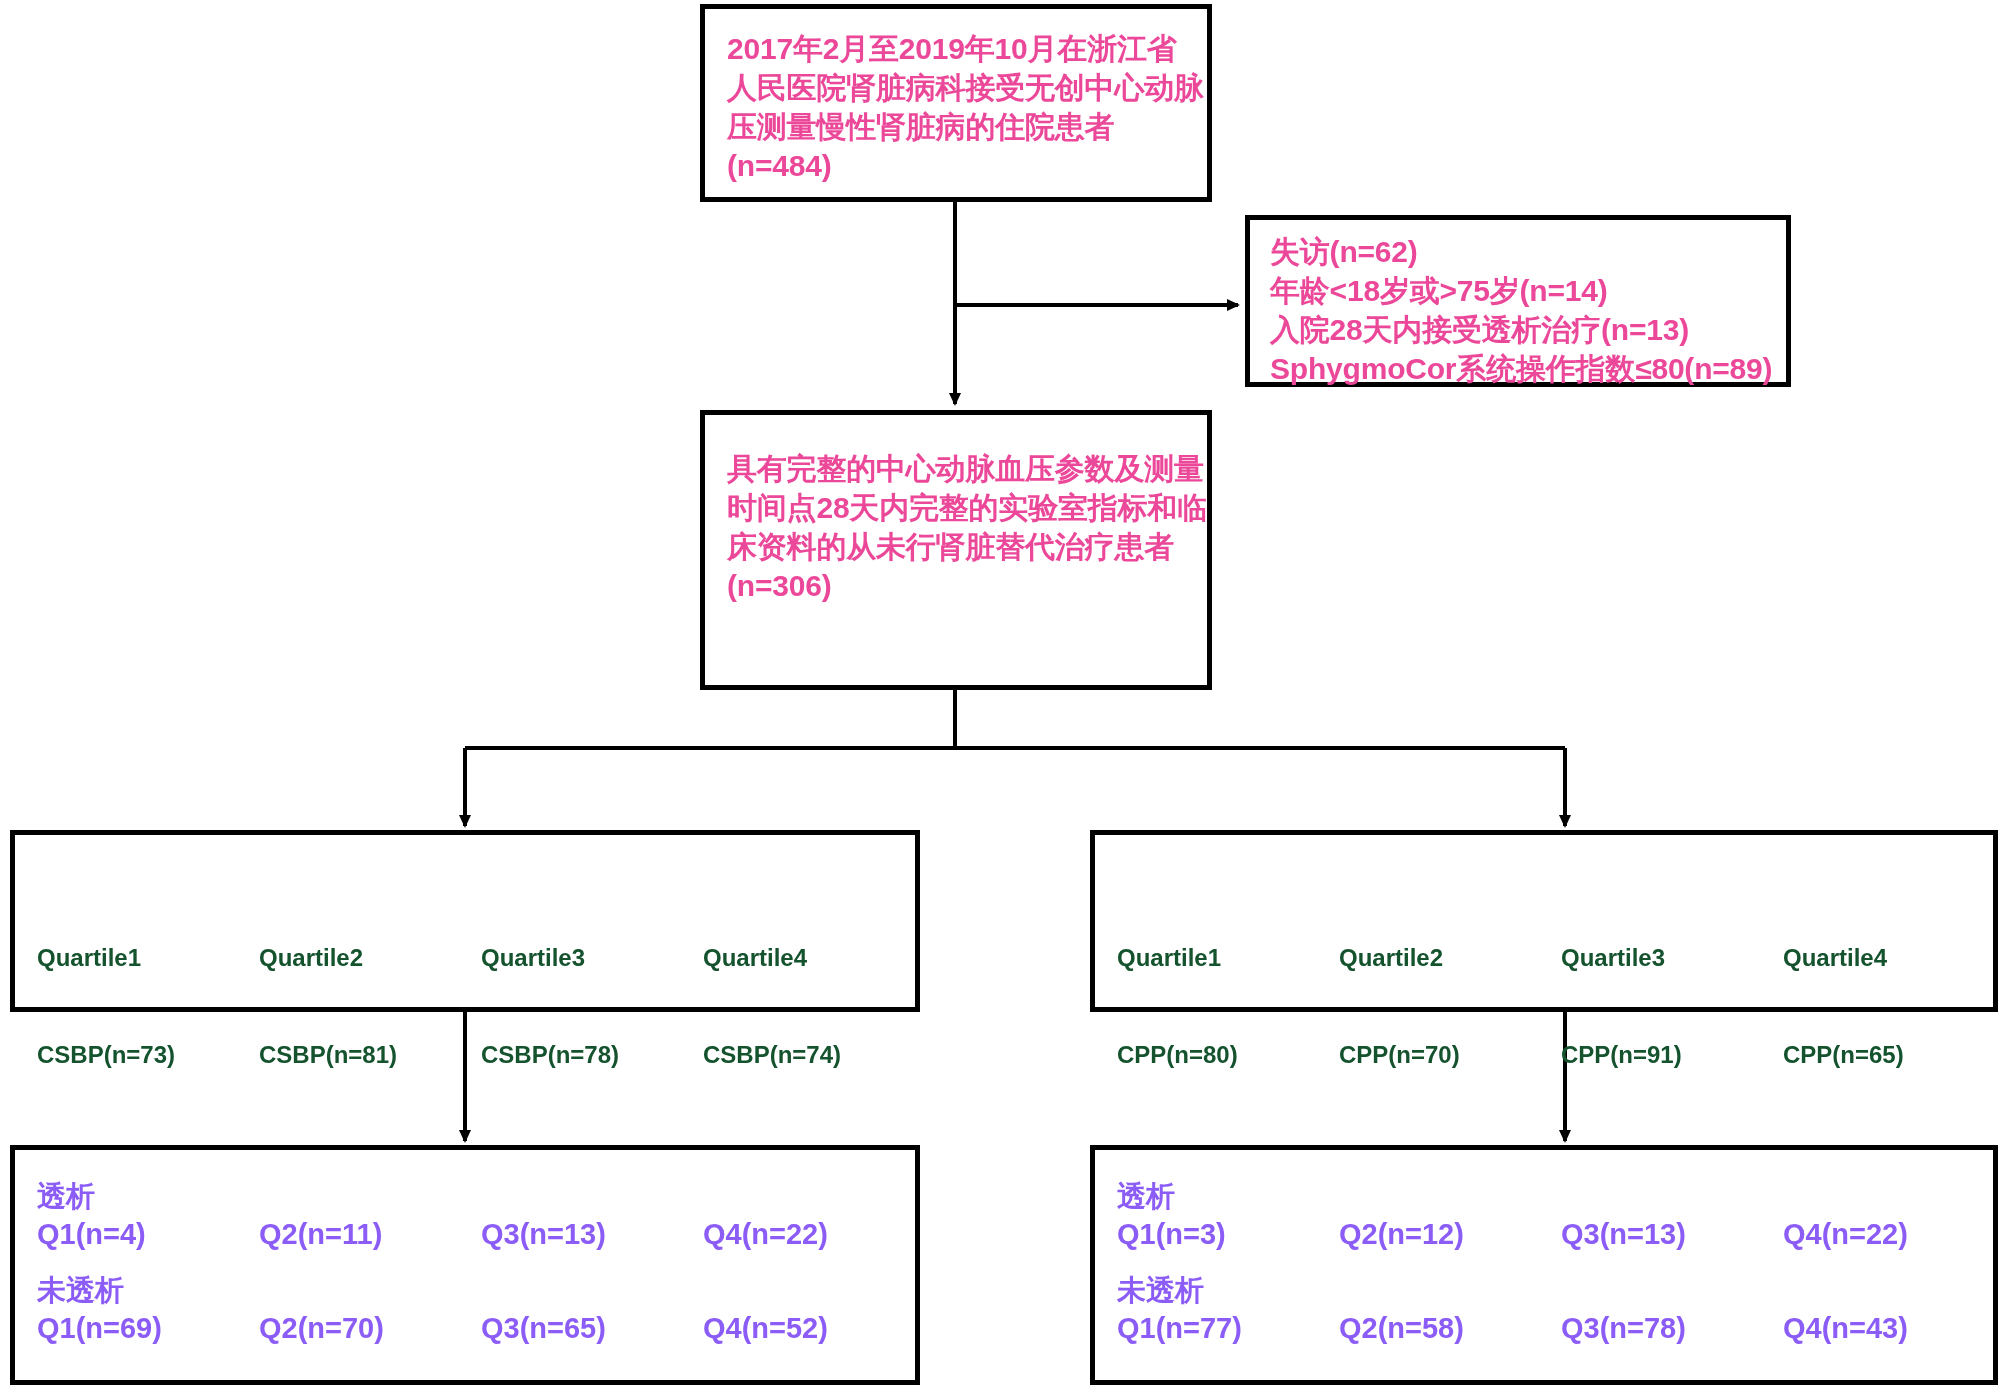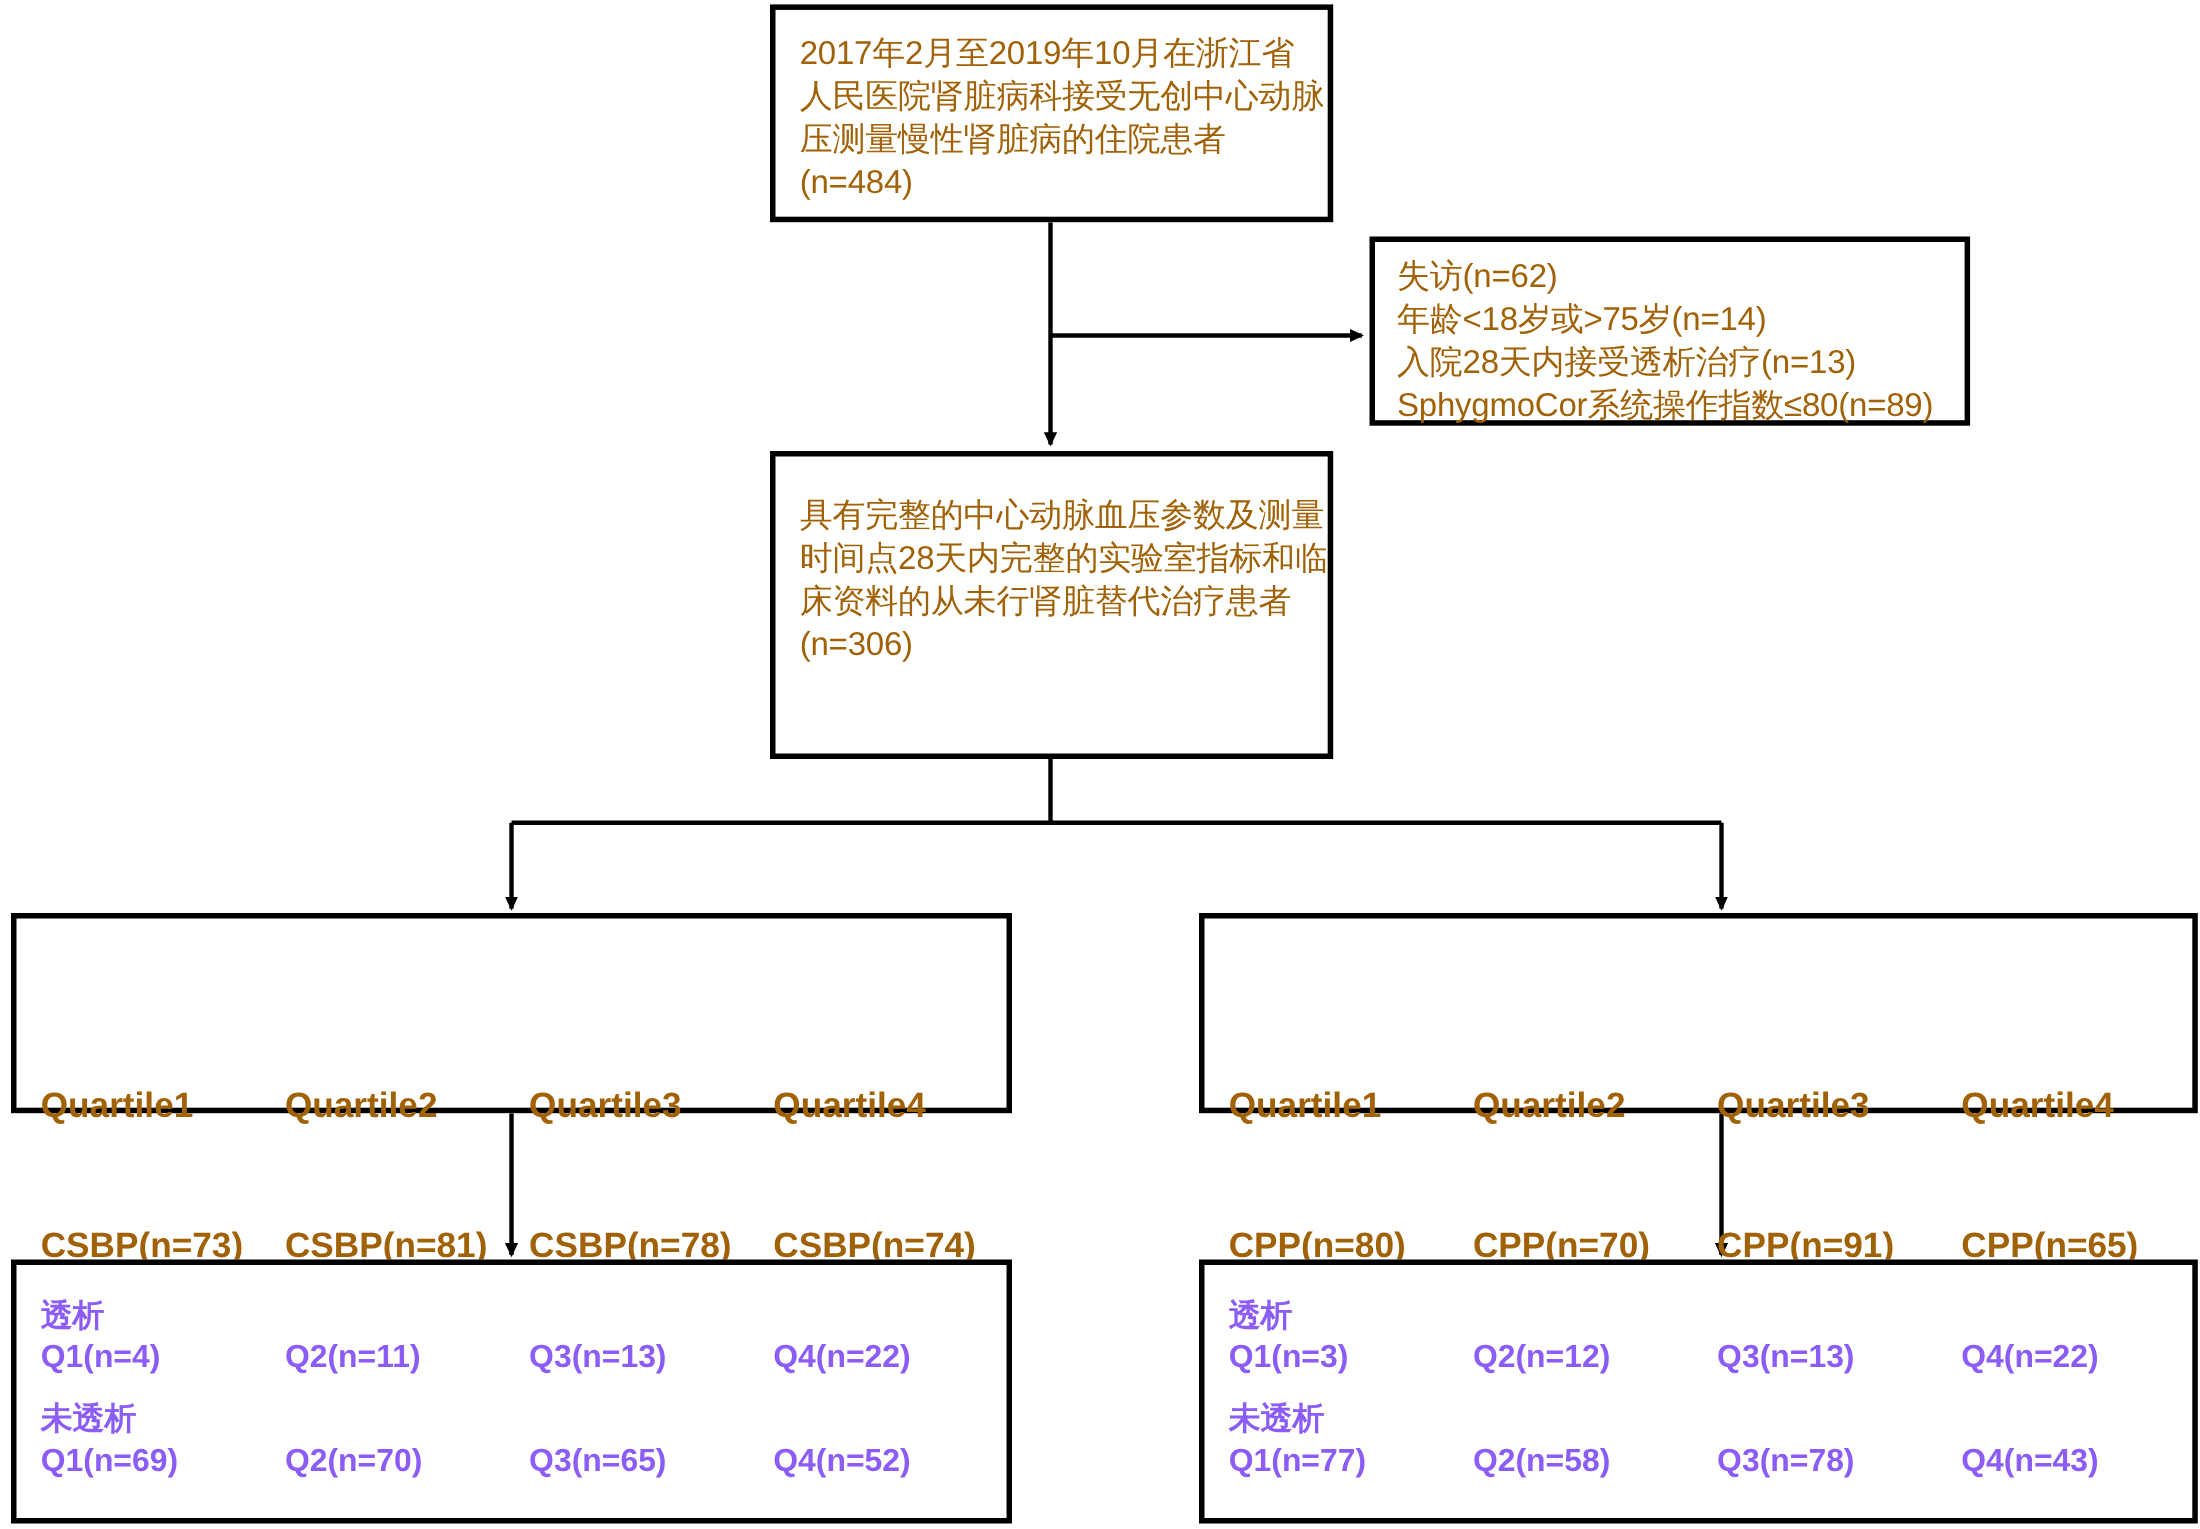--- a/index.html
+++ b/index.html
@@ -16,22 +16,22 @@
   }
   .box{
     position:absolute;
     box-sizing:border-box;
     border:5px solid #000000;
     background:#ffffff;
     z-index:3;
   }
   .box-text{
     position:absolute;
-    font-weight:normal;
-    color:#a16207;
+    font-weight:bold;
+    color:#ec4899;
     white-space:pre;
     line-height:1.30;
     letter-spacing:-0.2px;
   }
   
   #box-enroll{ left:700px; top:4px; width:512px; height:198px; }
   #box-enroll .box-text{ left:22px; top:20px; font-size:30px; }
 
   
   #box-exclusion{ left:1245px; top:215px; width:546px; height:172px; }
@@ -41,25 +41,25 @@
   #box-eligible{ left:700px; top:410px; width:512px; height:280px; }
   #box-eligible .box-text{ left:22px; top:34px; font-size:30px; }
 
   
   .qbox{ top:830px; height:182px; }
   #box-csbp{ left:10px;   width:910px; }
   #box-cpp { left:1090px; width:908px; }
   .qrow{
     position:absolute;
     left:22px;
-    top:62px;
+    top:43px;
     display:flex;
-    font-size:32px;
+    font-size:24px;
     font-weight:bold;
-    color:#a16207;
+    color:#14532d;
   }
   .qcell{ width:222px; line-height:1.34; white-space:pre; }
   .qcell .qlabel{ display:block; }
   .qcell .qvalue{ display:block; }
 
   
   .obox{ top:1145px; height:240px; }
   #box-csbp-outcome{ left:10px;   width:910px; }
   #box-cpp-outcome { left:1090px; width:908px; }
   .ogroup{ position:absolute; left:22px; font-size:29px; font-weight:bold; color:#8b5cf6; }

